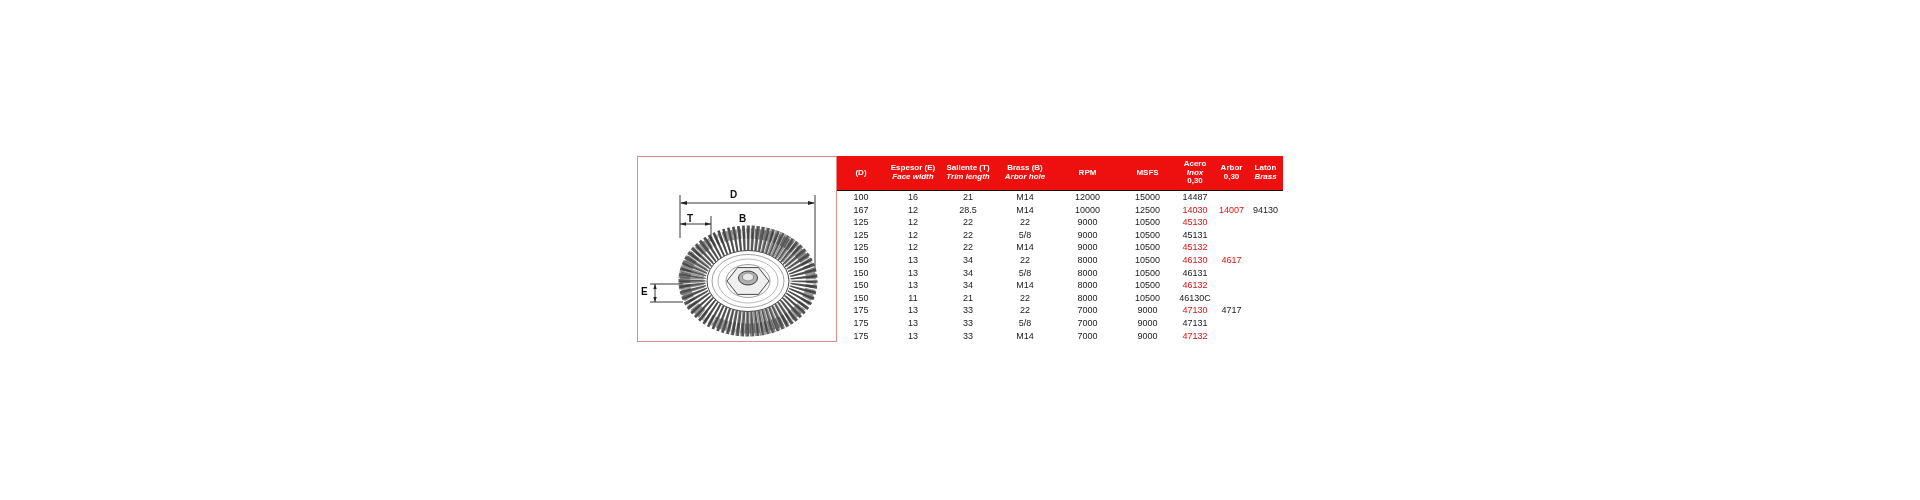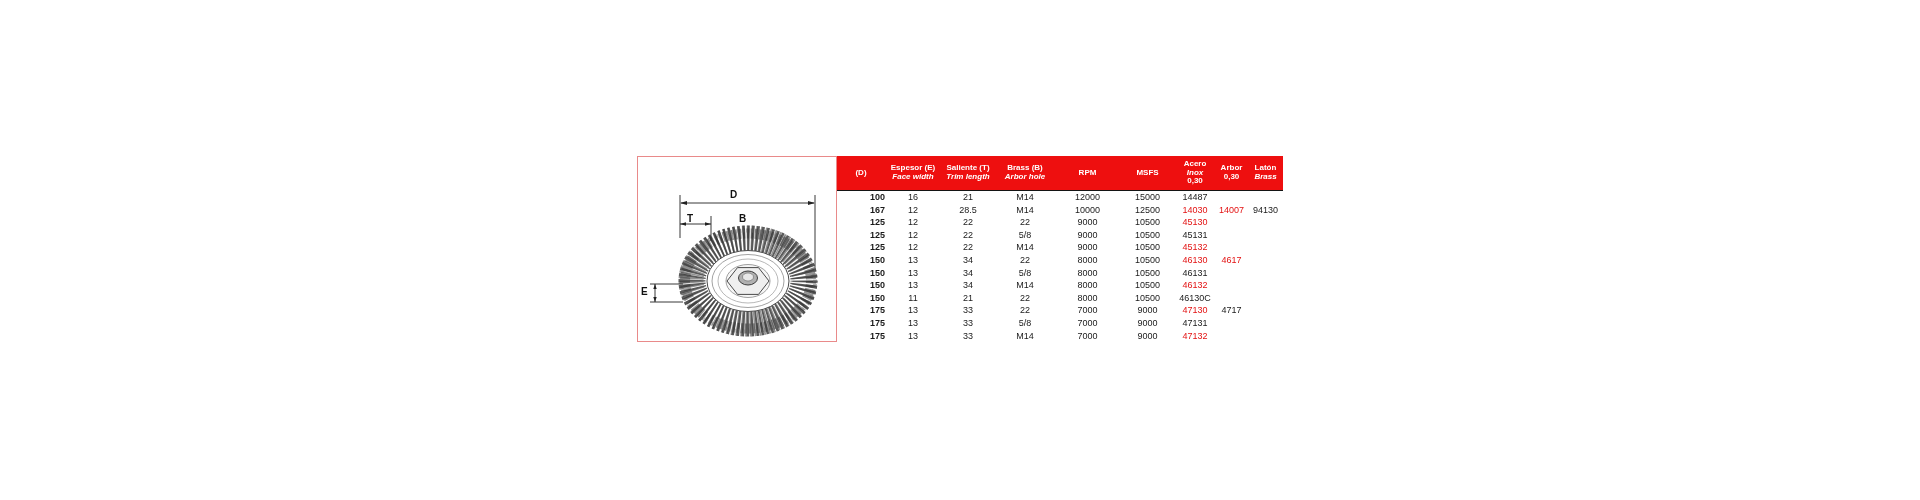--- a/index.html
+++ b/index.html
@@ -17,21 +17,21 @@
   .lbl-e{left:3px;top:130px;}
 
   
   .spec-table{position:absolute;left:837px;top:156px;width:446px;
               border-collapse:collapse;table-layout:fixed;}
   .spec-table thead th{background:#ee0f0f;color:#ffffff;font-size:8px;font-weight:bold;
               height:34px;padding:0;text-align:center;vertical-align:middle;line-height:8.6px;
               border-bottom:1.5px solid #141414;}
   .spec-table td{font-size:9px;color:#1a1a1a;height:12.6px;line-height:12.6px;padding:0;
               text-align:center;vertical-align:middle;white-space:nowrap;}
-  .spec-table td.bold{font-weight:bold;text-align:right;}
+  .spec-table td.bold{font-weight:normal;}
   .spec-table td.red{color:#e31212;}
   .it{font-style:italic;}
 </style>
 </head>
 <body>
 
 <div class="page">
 
   <div class="figure">
     <svg width="198" height="184" viewBox="0 0 198 184" xmlns="http://www.w3.org/2000/svg">

